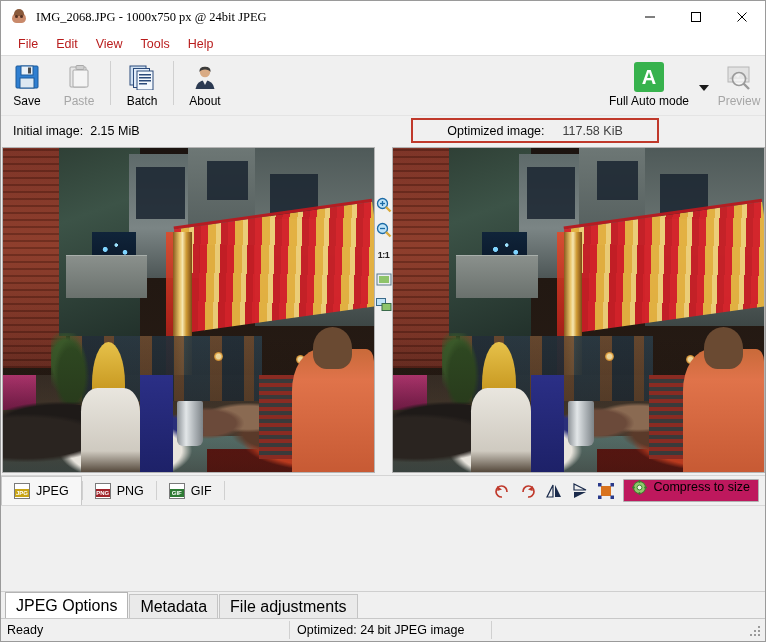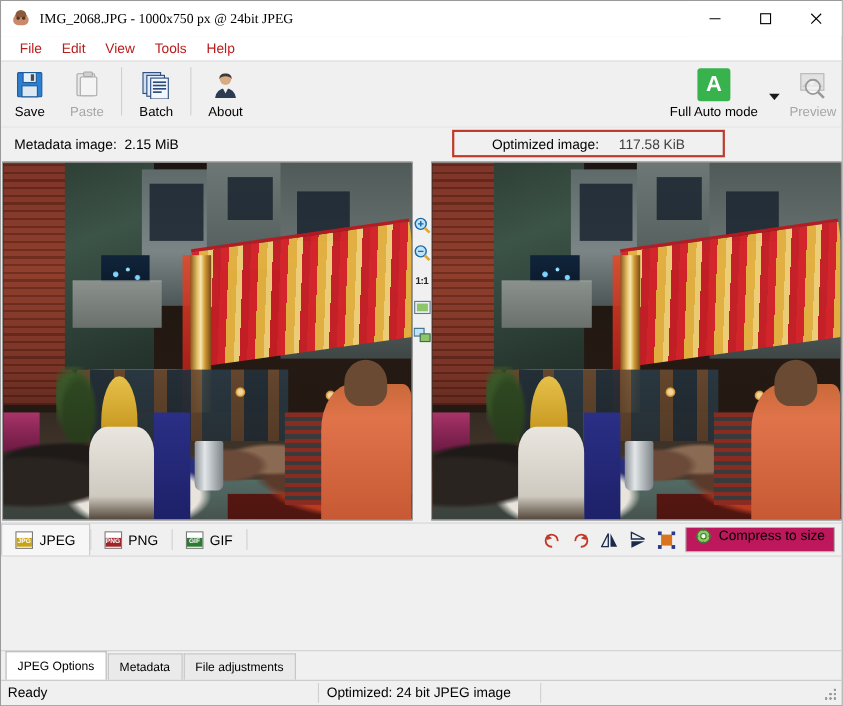--- a/index.html
+++ b/index.html
@@ -312,21 +312,21 @@
     flex:1 1 auto;background:#f0f0f0;position:relative;
     border-top:1px solid #d8d8d8;
   }
 
   
   .bottomtabs{
     height:26px;flex:0 0 auto;background:#f0f0f0;display:flex;align-items:flex-end;
     padding-left:4px;border-top:1px solid #cfcfcf;
   }
   .btab{
-    height:24px;display:flex;align-items:center;padding:0 10px;font-size:11px;
+    height:24px;display:flex;align-items:center;padding:0 10px;font-size:16px;
     border:1px solid #c4c4c4;border-bottom:none;background:#eaeaea;margin-right:1px;
     box-sizing:border-box;
   }
   .btab.active{background:#ffffff;height:26px;border-color:#b4b4b4;}
 
   
   .statusbar{
     height:22px;flex:0 0 auto;background:#f0f0f0;
     display:flex;align-items:center;border-top:1px solid #c8c8c8;
     font-size:12.5px;position:relative;
@@ -467,21 +467,21 @@
             <line x1="19.5" y1="19.5" x2="25" y2="25" stroke="#9a9a9a" stroke-width="2.4"></line>
           </svg>
         </span>
         <span class="tlabel">Preview</span>
       </div>
     </div>
   </div>
 
   <div class="infobar">
     <div class="initial-wrap">
-      <span class="lbl-bold">Metadata image:</span>
+      <span class="lbl-bold">Initial image:</span>
       <span class="val">2.15 MiB</span>
     </div>
     <div class="opt-box">
       <span class="lbl-bold">Optimized image:</span>
       <span class="opt-val">117.58 KiB</span>
     </div>
   </div>
 
   <div class="preview-area">
 

